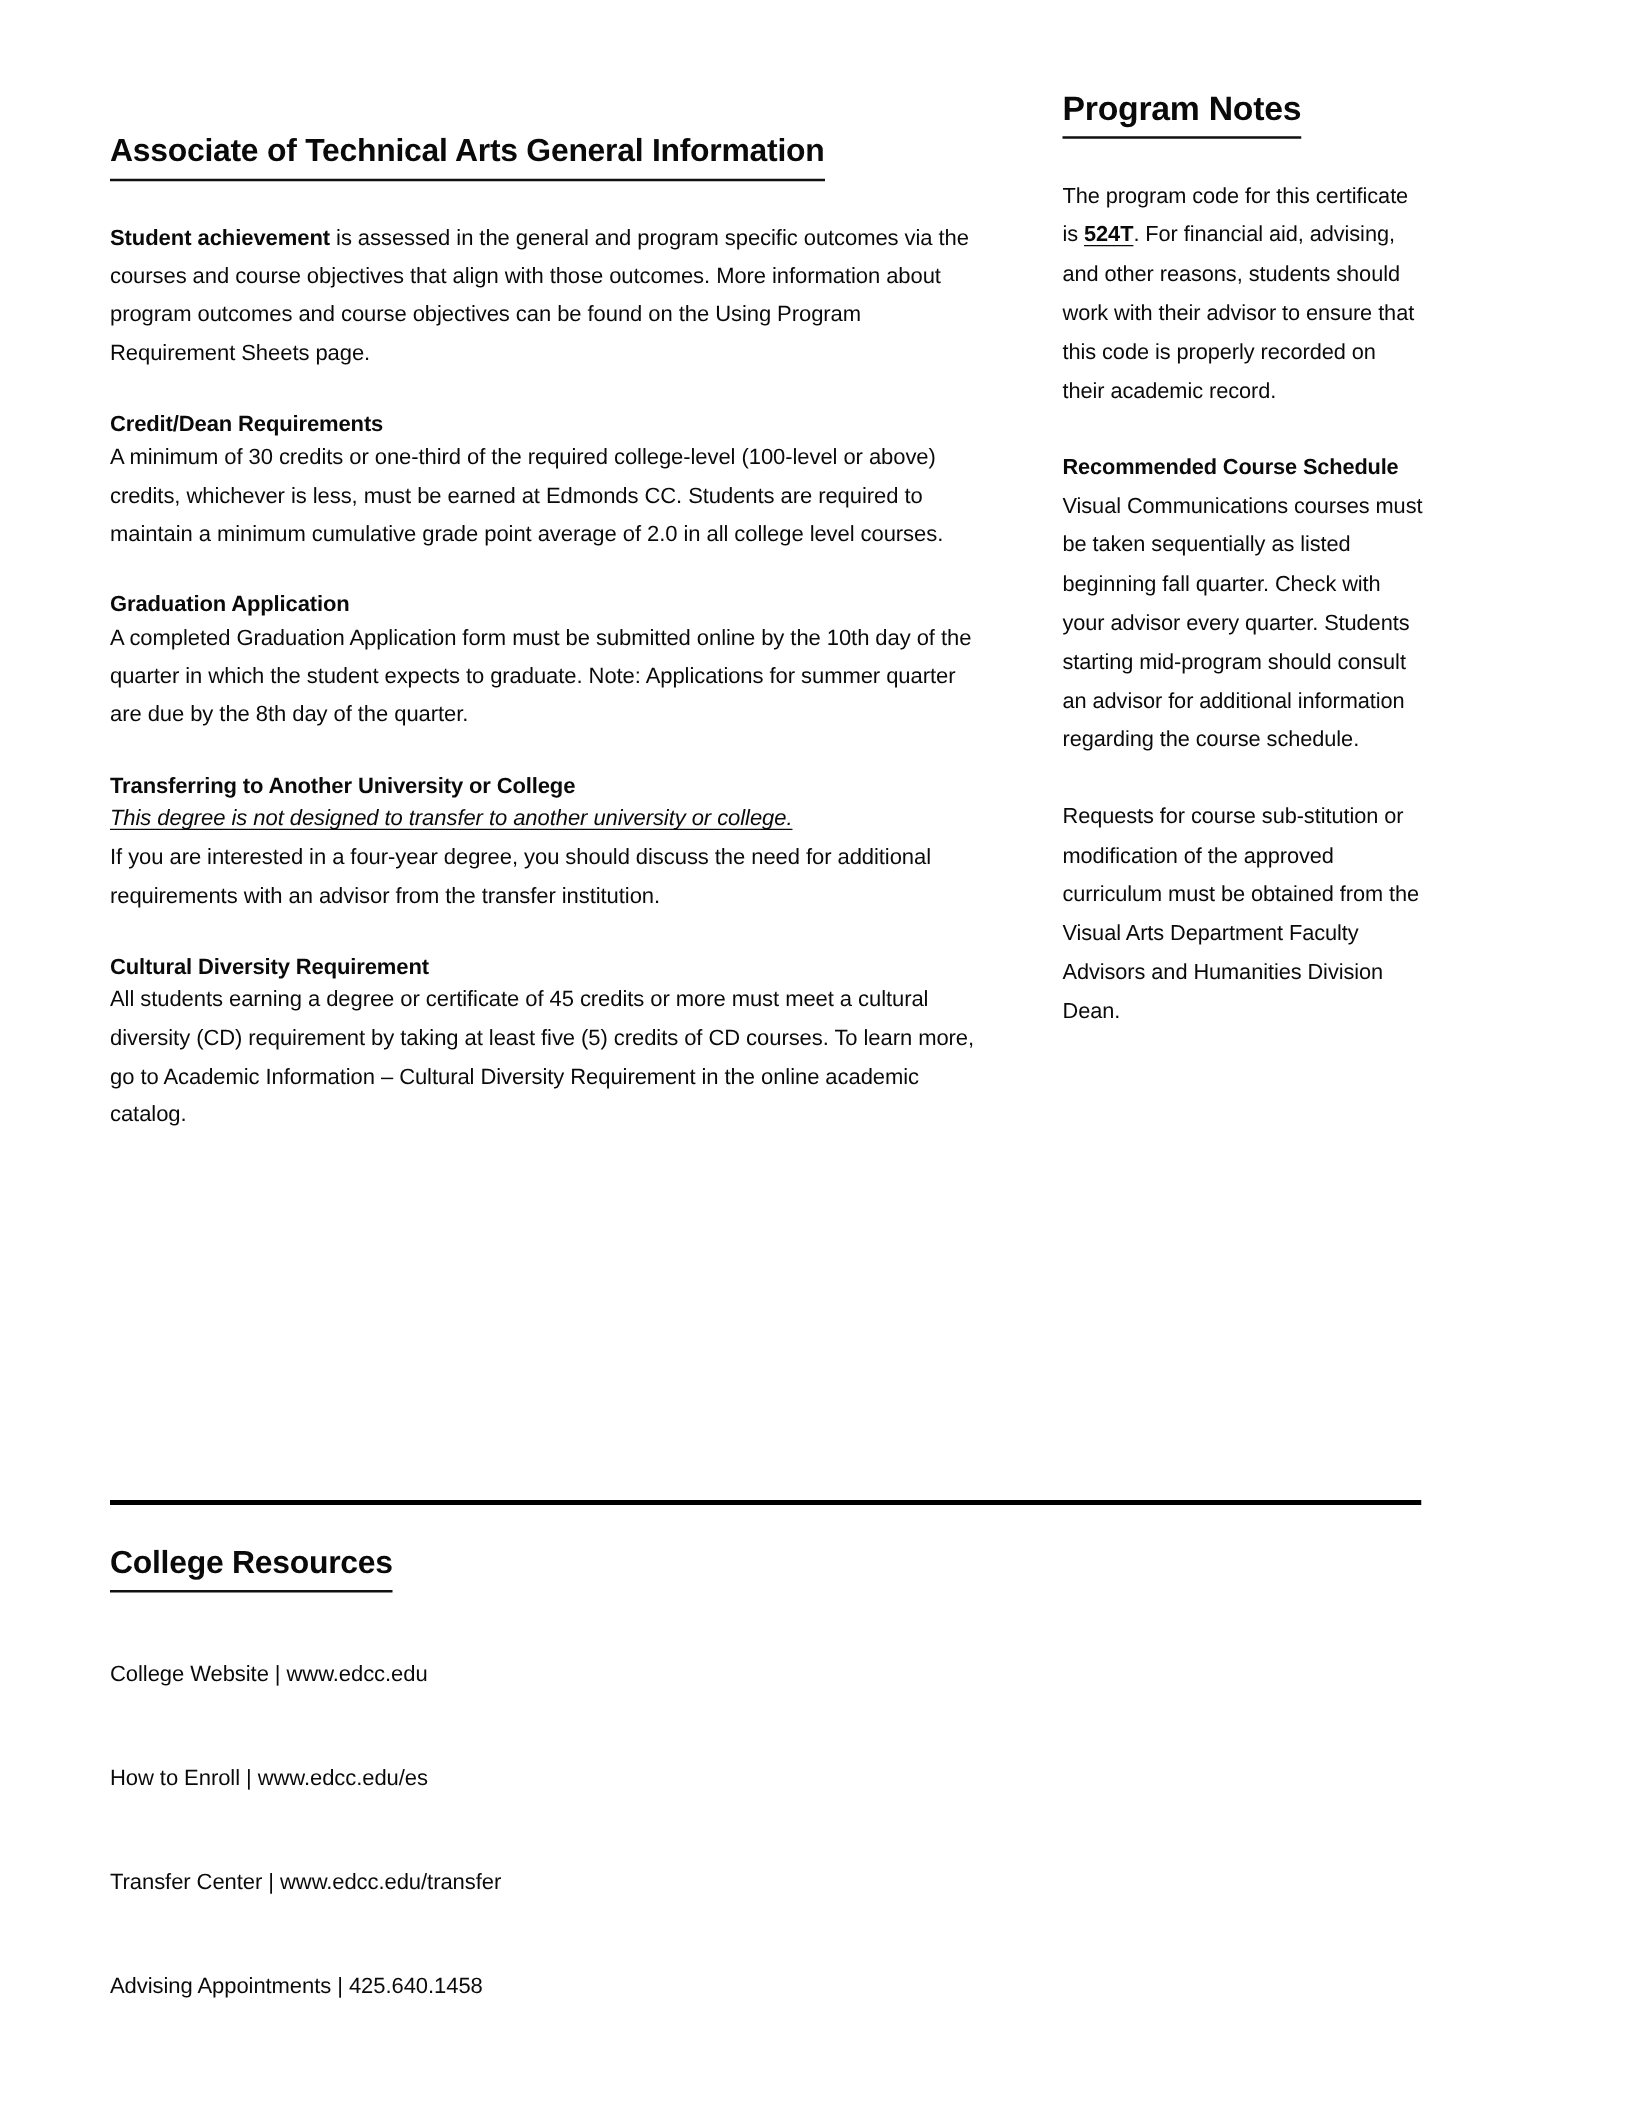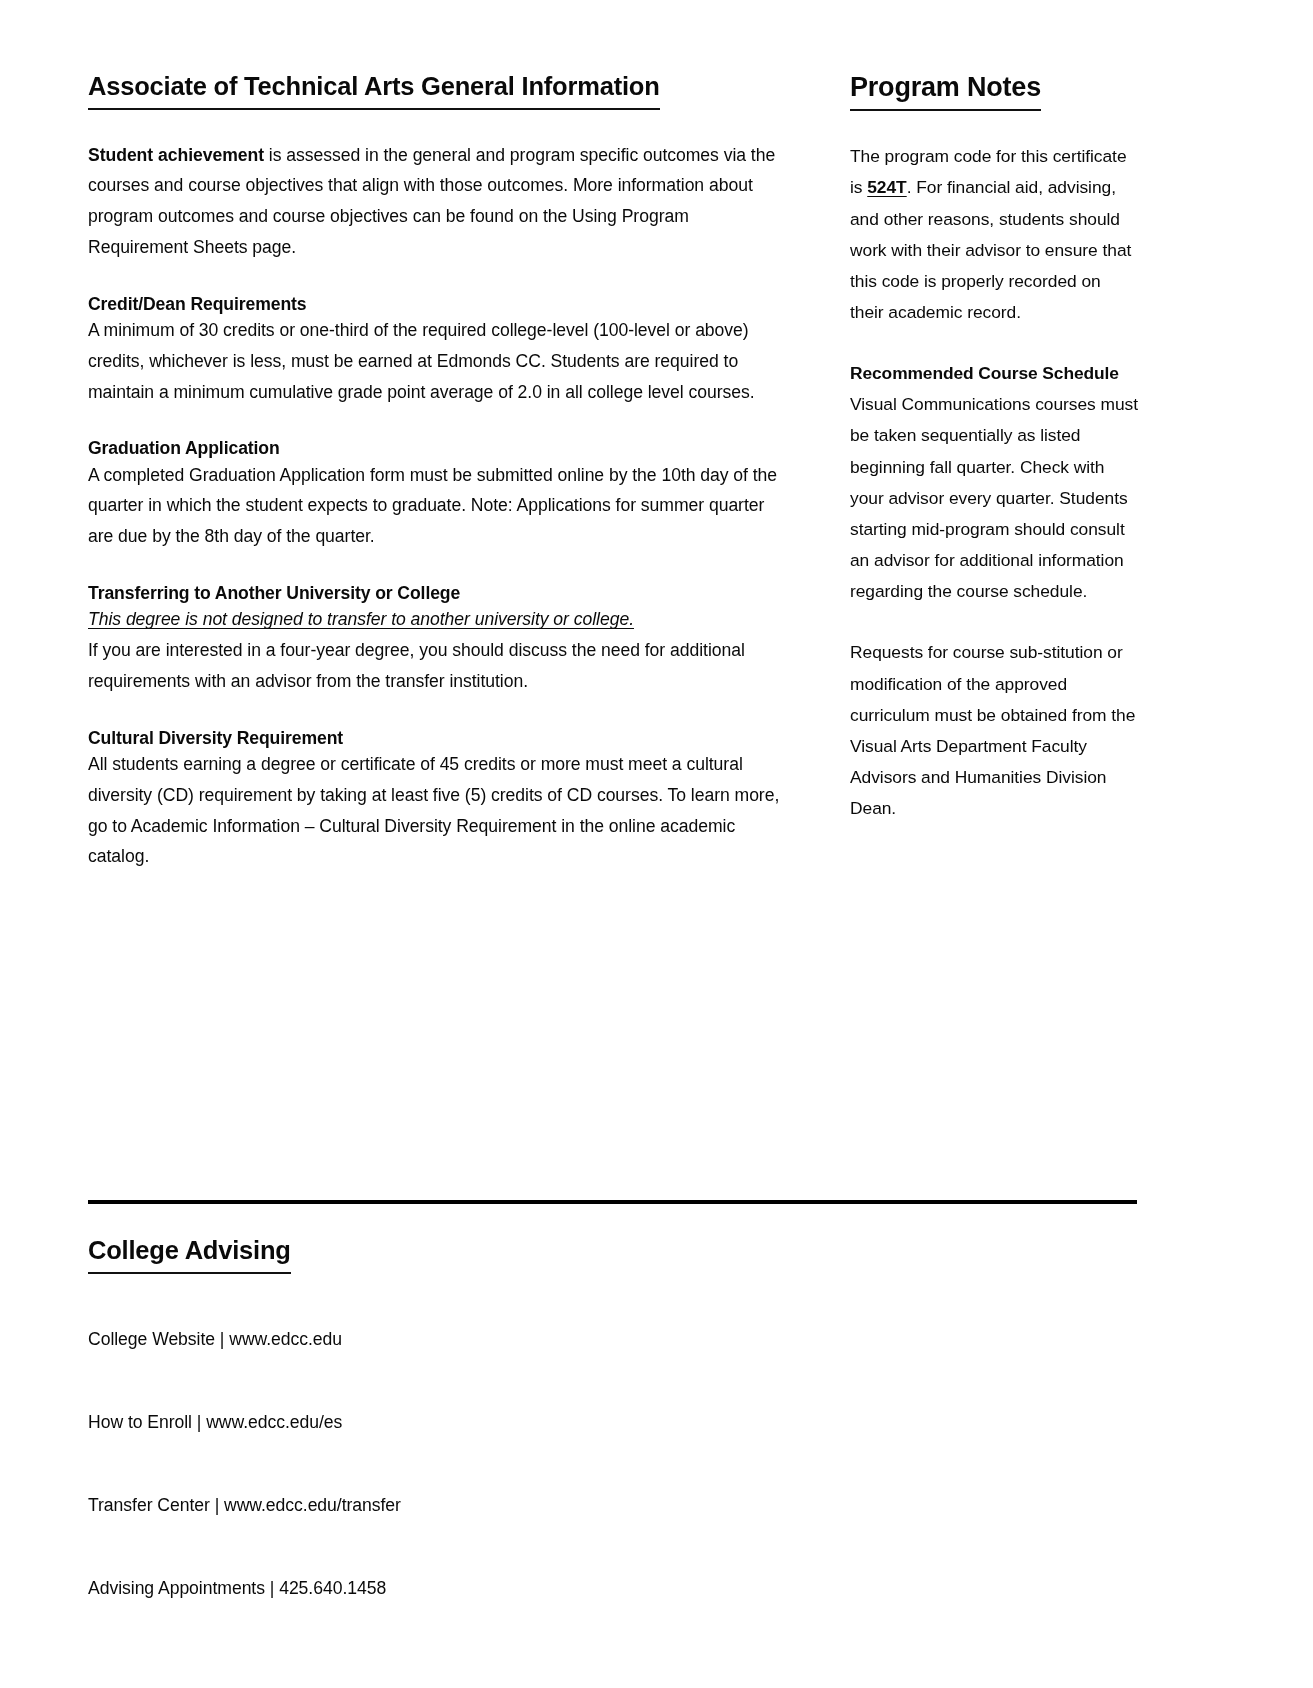--- a/index.html
+++ b/index.html
@@ -30,20 +30,21 @@
     top: 72px;
     left: 88px;
     width: 1050px;
     display: flex;
     align-items: flex-start;
   }
 
   .col-left {
     width: 700px;
     flex: 0 0 700px;
+    margin-top: 35px;
   }
   .col-gap {
     flex: 0 0 62px;
   }
   .col-right {
     width: 288px;
     flex: 0 0 288px;
   }
 
   
@@ -203,21 +204,21 @@
       </div>
 
     </div>
 
   </div>
 
   <div class="divider"></div>
 
   <div class="resources">
     <div class="title-wrap">
-      <h1 class="section-title">College Advising</h1>
+      <h1 class="section-title">College Resources</h1>
     </div>
     <div class="res-list">
       <div class="res-item">College Website | www.edcc.edu</div>
       <div class="res-item">How to Enroll | www.edcc.edu/es</div>
       <div class="res-item">Transfer Center | www.edcc.edu/transfer</div>
       <div class="res-item">Advising Appointments | 425.640.1458</div>
     </div>
   </div>
 
 </div>

